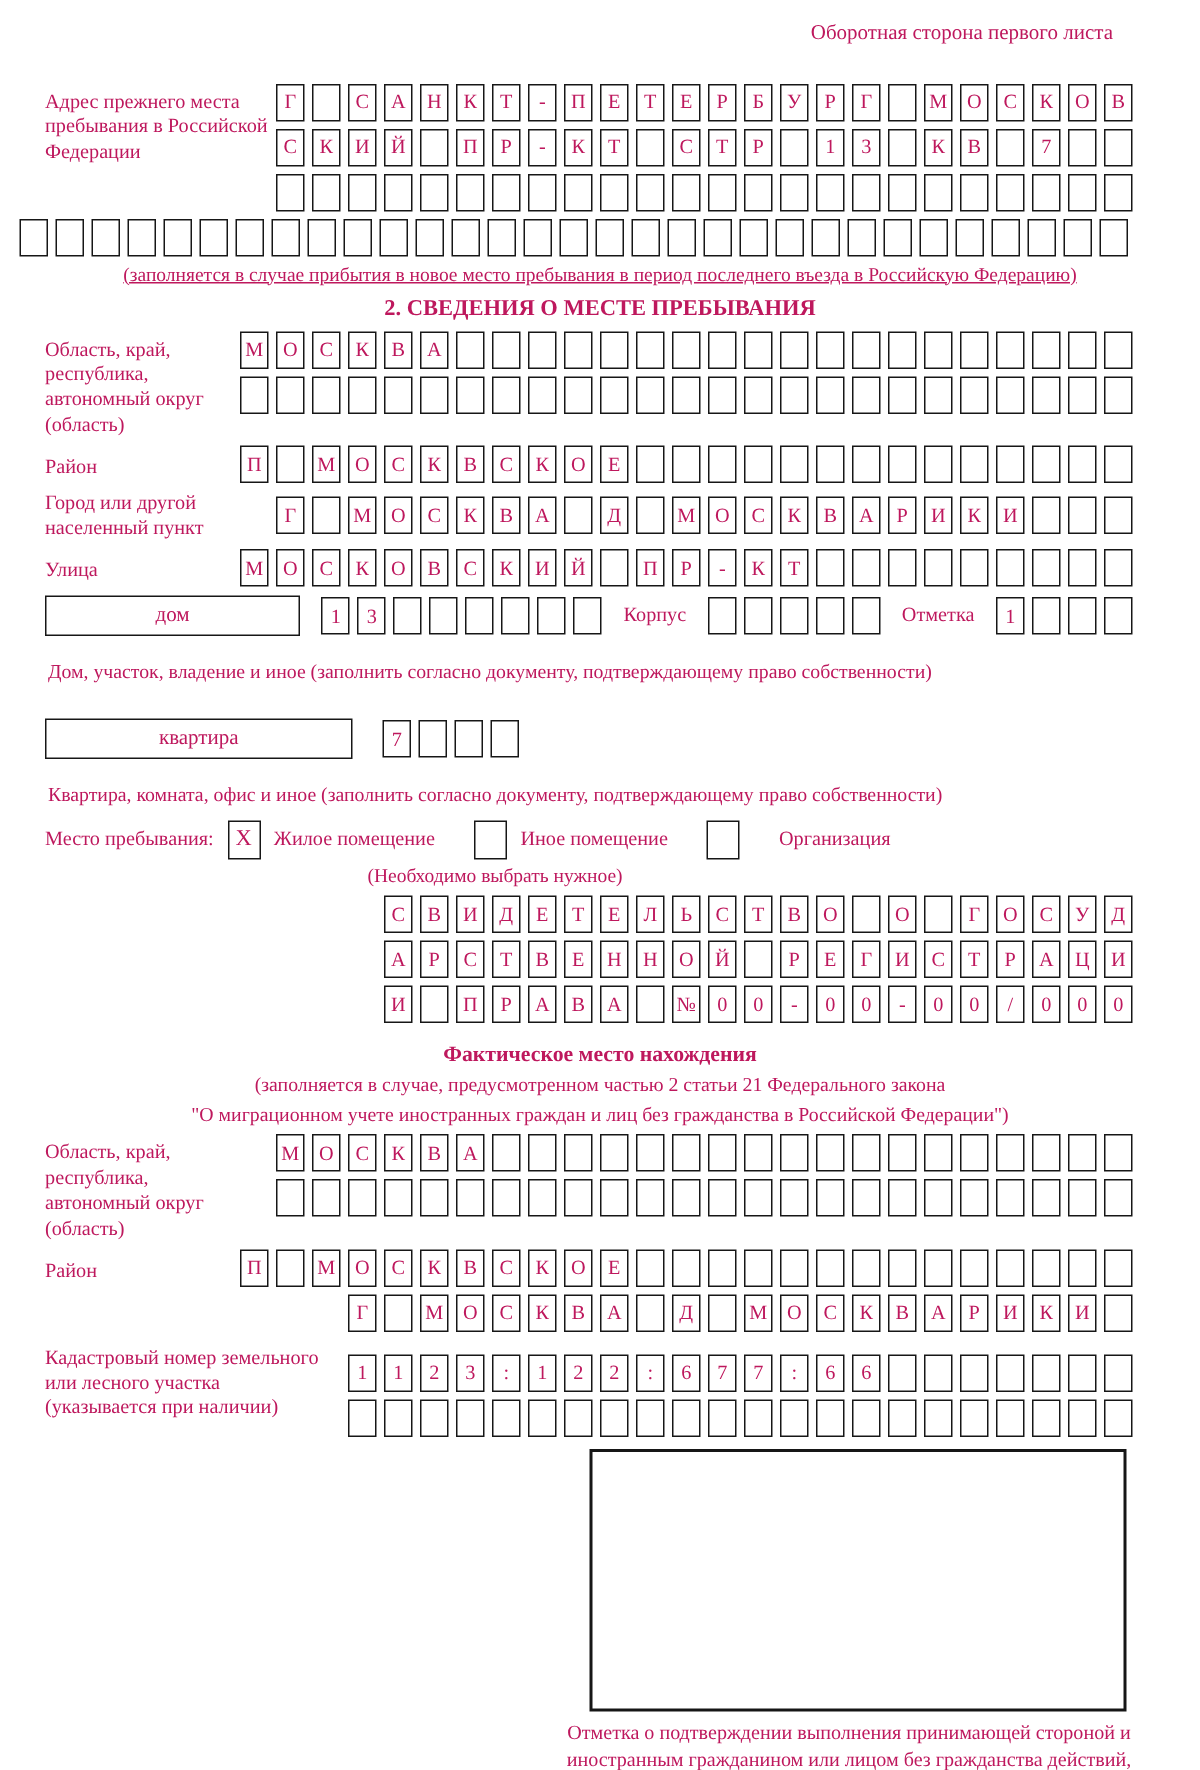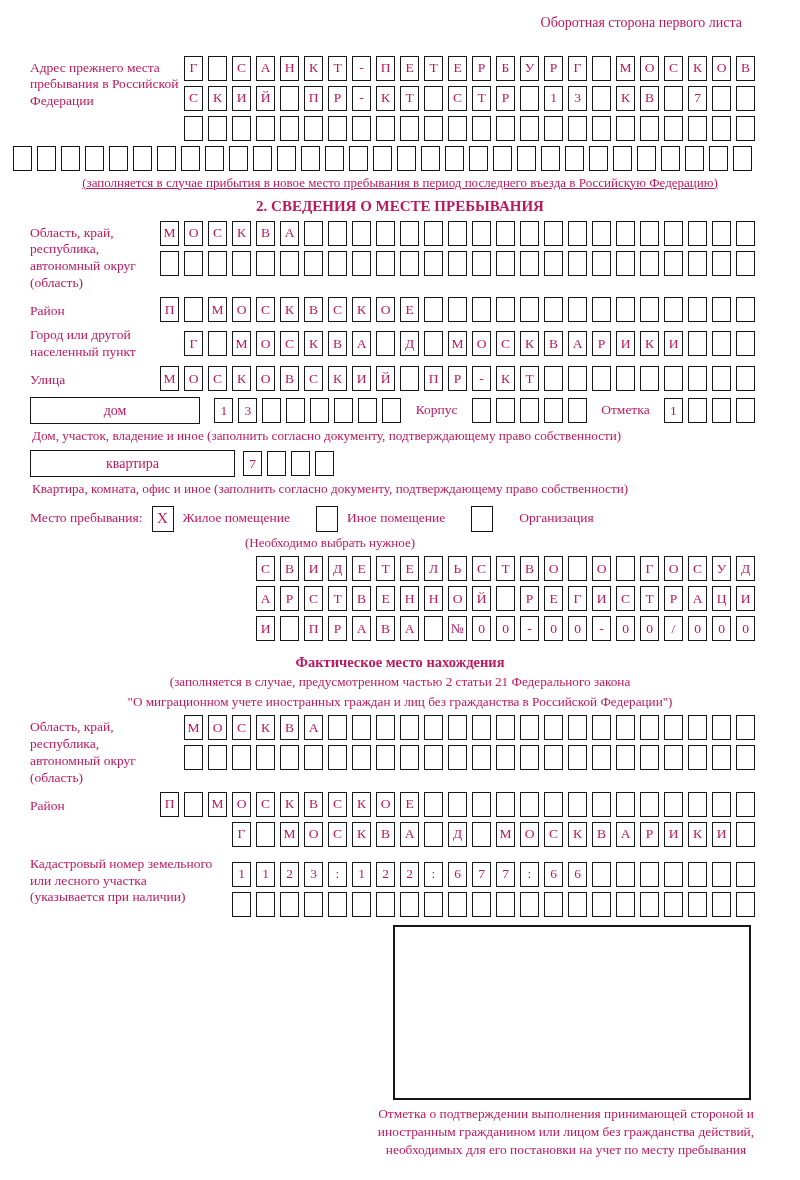--- a/index.html
+++ b/index.html
@@ -19,28 +19,28 @@
   .rows{margin-left:auto;display:flex;flex-direction:column;gap:5px;}
   .cells{display:flex;gap:5px;margin-left:auto;}
   .cells.left{margin-left:0;}
   .cell{
     box-sizing:border-box;width:19px;height:25px;flex:0 0 19px;
     border:1.6px solid #161616;background:#fff;
     display:flex;align-items:center;justify-content:center;
     font-size:13.5px;line-height:1;
   }
   .note-c{text-align:center;font-size:13px;margin-top:4px;text-decoration:underline;}
-  .note-l{padding-left:32px;font-size:13.2px;margin-top:4px;}
+  .note-l{padding-left:32px;font-size:13.2px;margin-top:16px;}
   .sec-title{text-align:center;font-weight:bold;font-size:15px;margin-top:6px;}
   .wide-box{
     box-sizing:border-box;border:1.8px solid #161616;height:27px;
     display:flex;align-items:center;justify-content:center;font-size:14px;background:#fff;
   }
   .dom-row{display:flex;align-items:center;justify-content:space-between;padding:0 45px 0 30px;margin-top:6px;}
-  .kv-row{display:flex;align-items:center;padding-left:30px;margin-top:6px;gap:8px;}
+  .kv-row{display:flex;align-items:center;padding-left:30px;margin-top:23px;gap:20px;}
   .check{
     box-sizing:border-box;width:22px;height:26px;flex:0 0 22px;
     border:1.6px solid #161616;display:flex;align-items:center;justify-content:center;
     font-size:15px;background:#fff;
   }
   .mesto-row{display:flex;align-items:center;padding-left:30px;margin-top:8px;}
   .mesto-row .gap-s{width:9px;flex:0 0 9px;}
   .mesto-row .gap-m{width:26px;flex:0 0 26px;}
   .mesto-note{margin-left:170px;width:320px;text-align:center;font-size:13px;margin-top:3px;}
   .fact-title{text-align:center;font-weight:bold;font-size:14.5px;margin-top:12px;}

